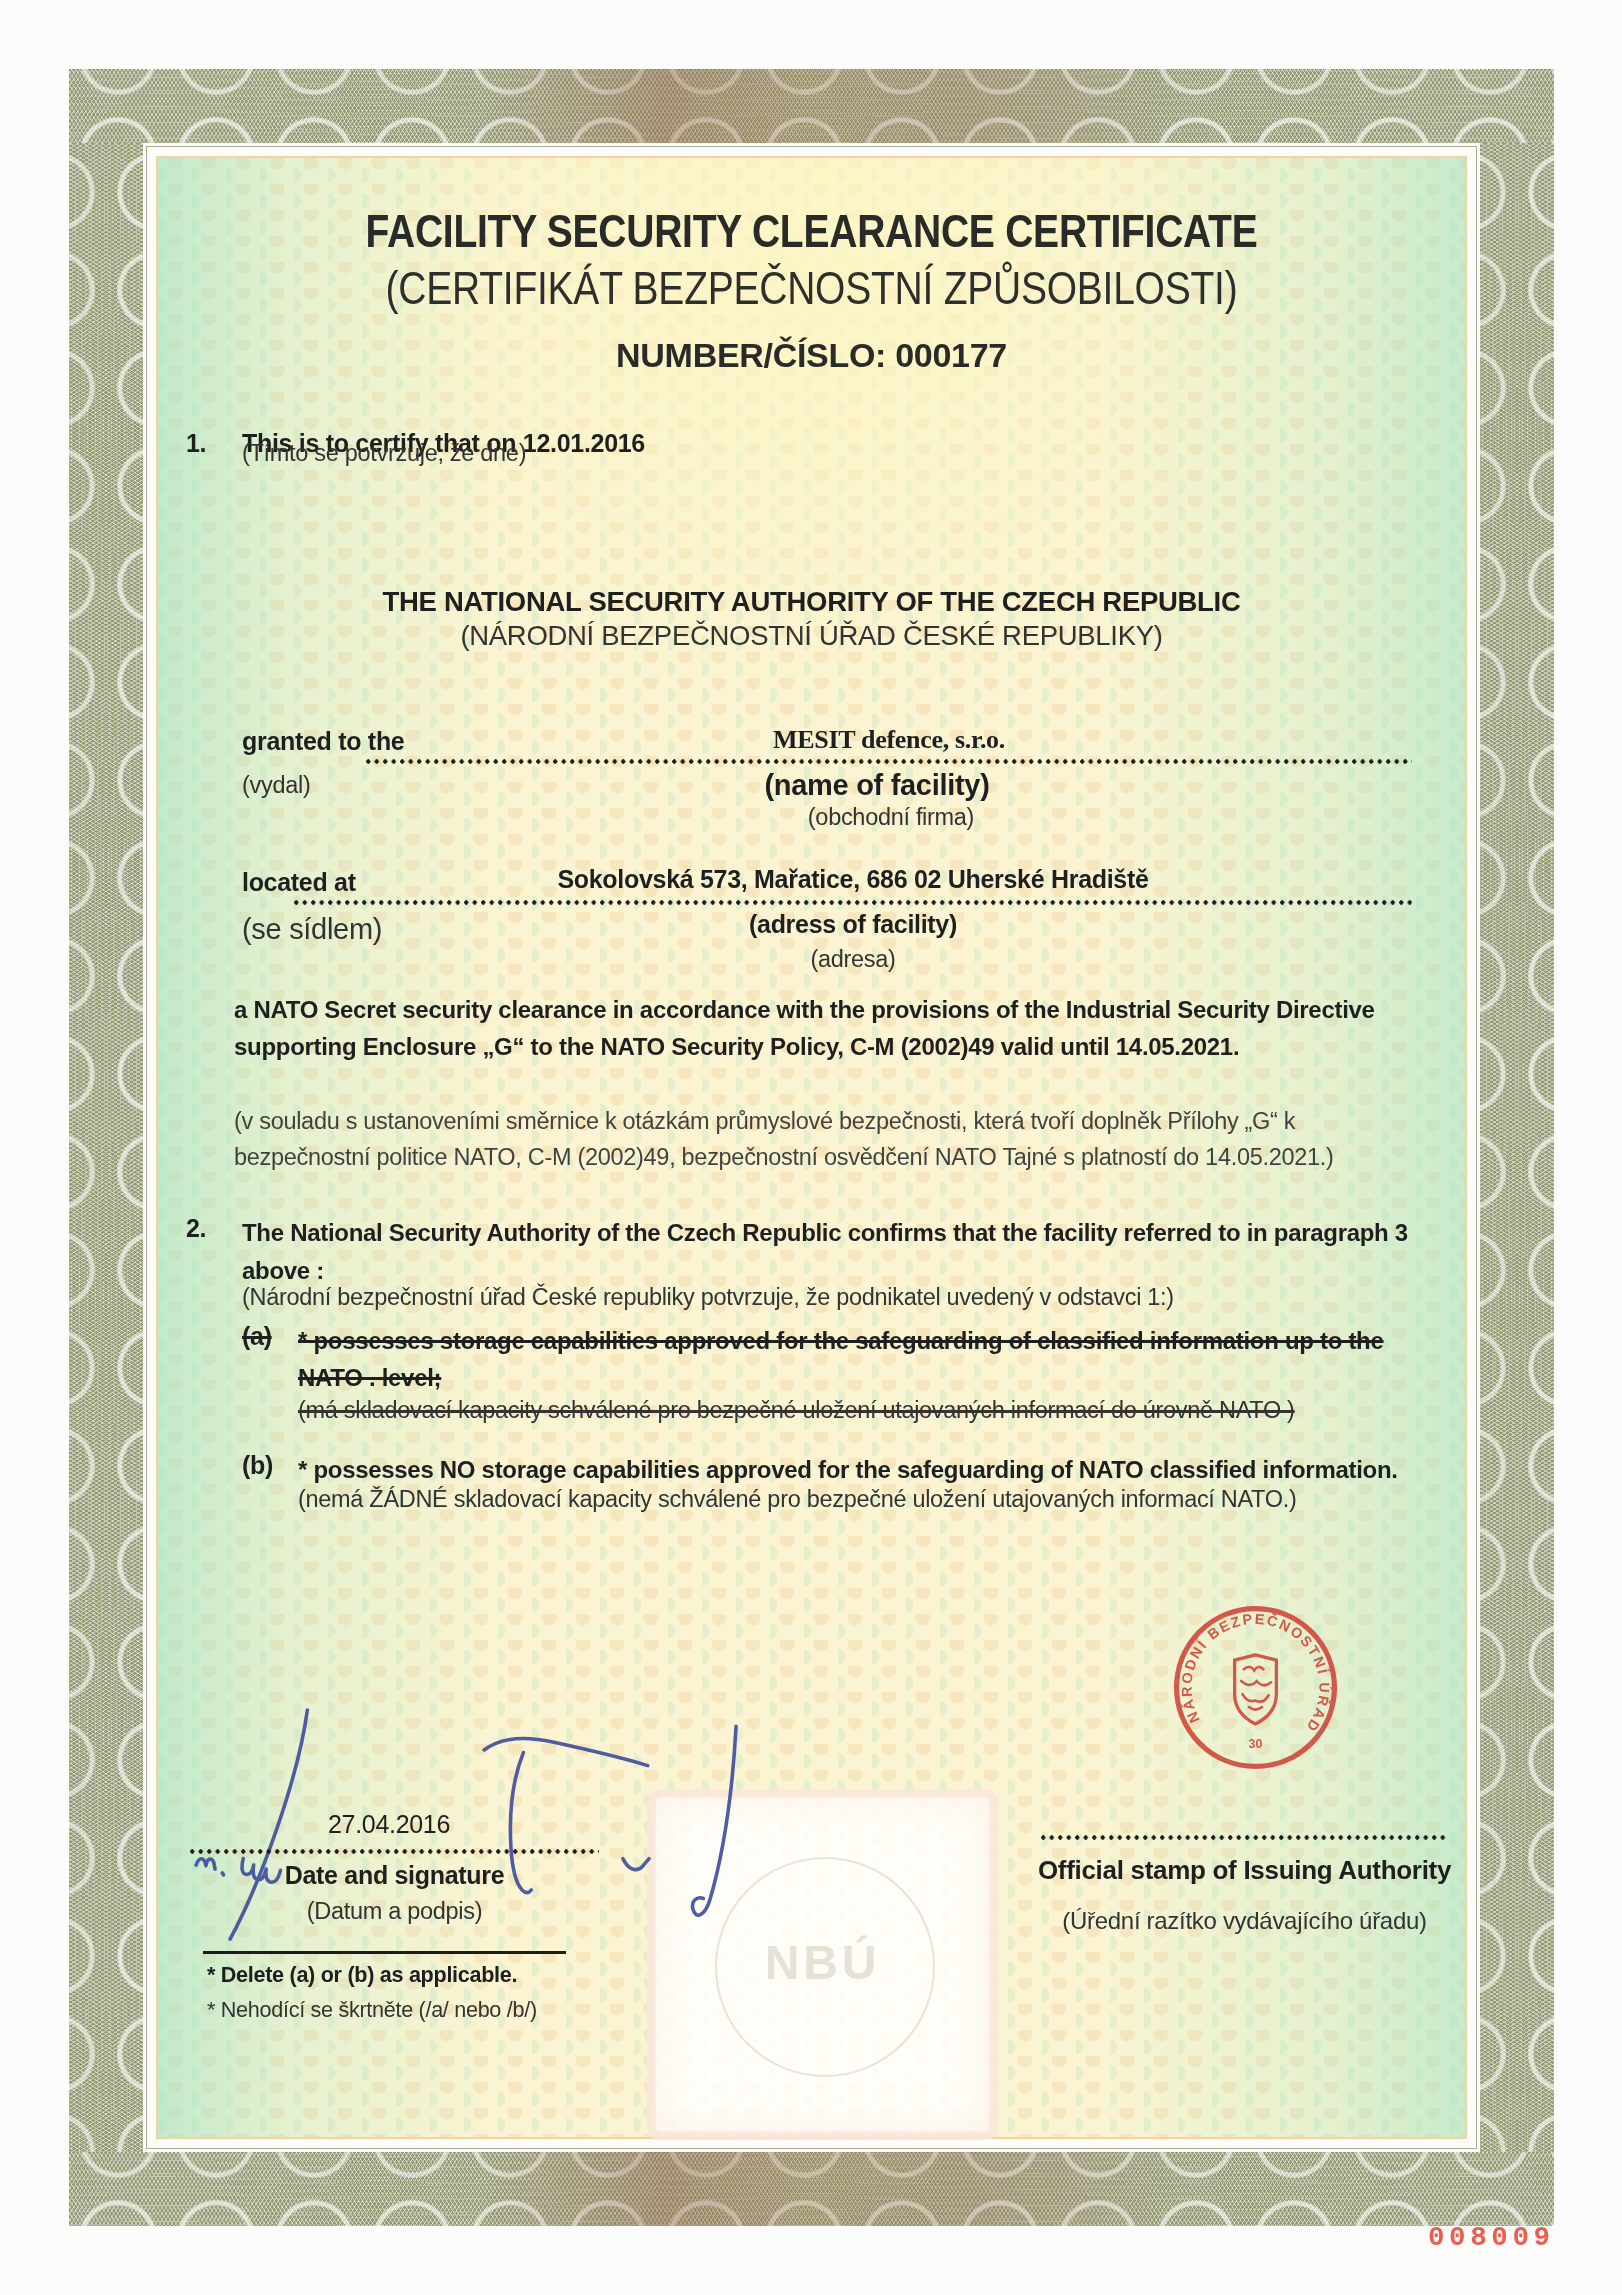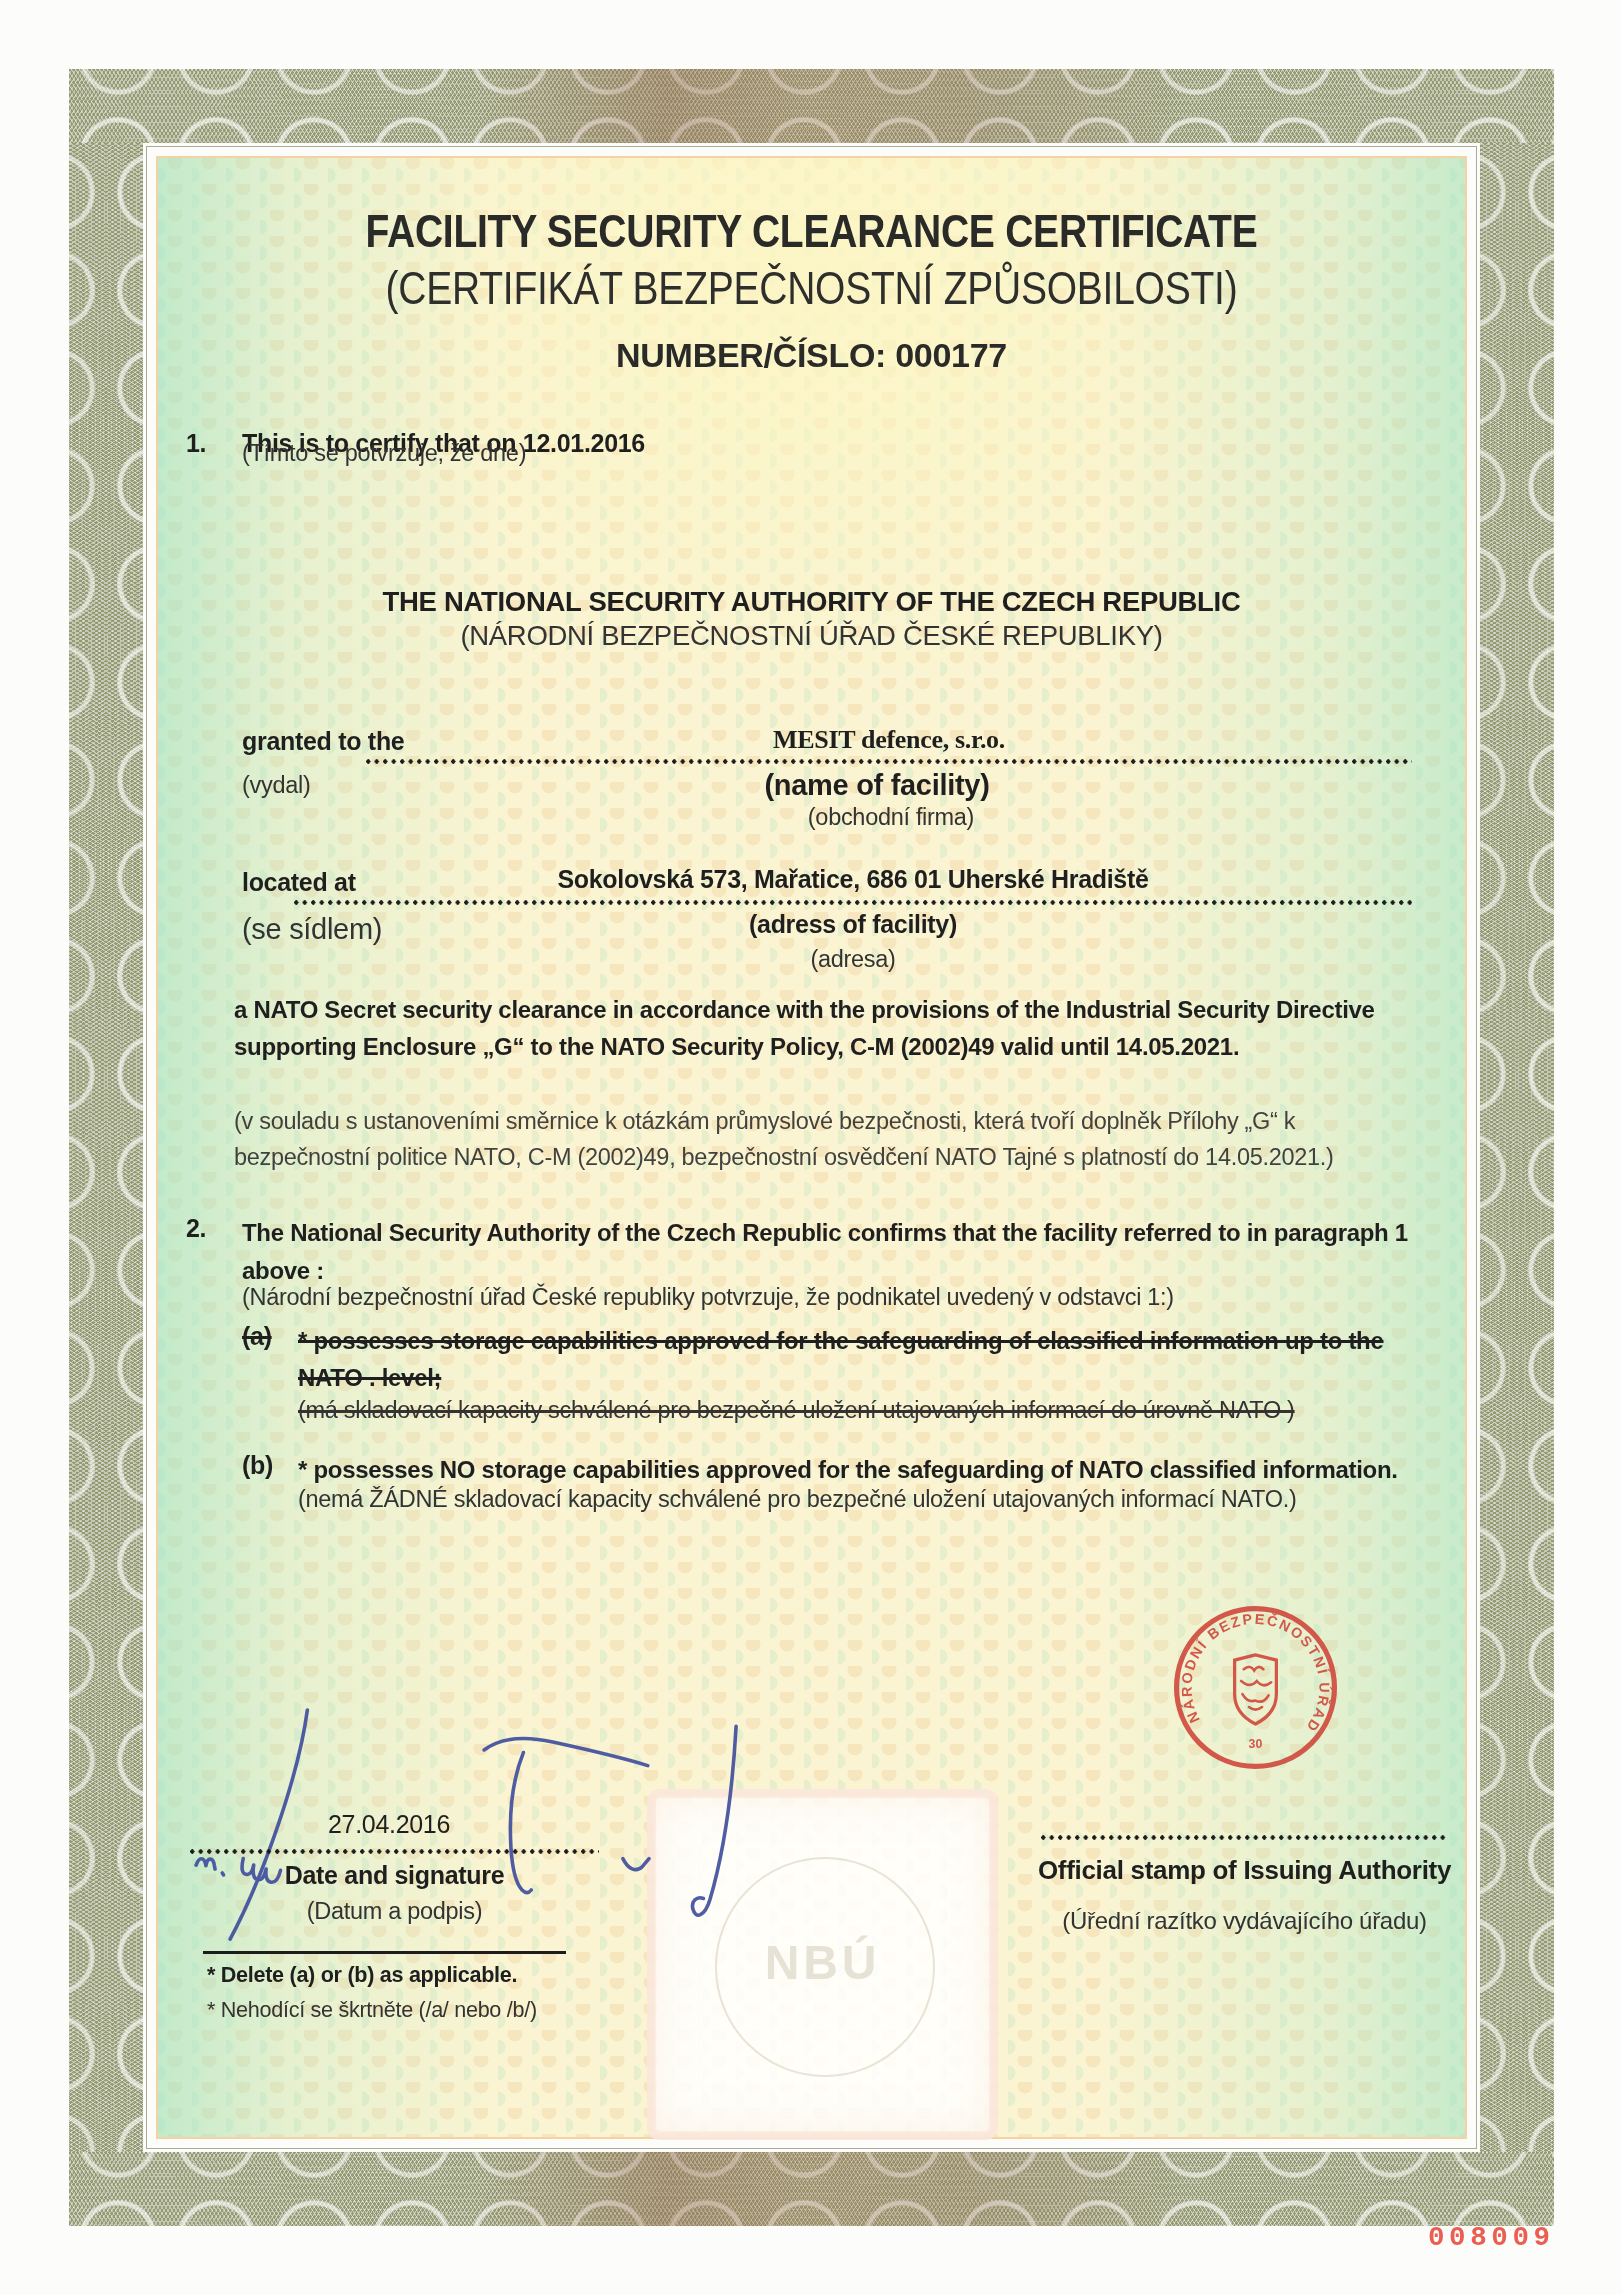--- a/index.html
+++ b/index.html
@@ -106,31 +106,31 @@
 <div class="t center cz" style="left:157px;width:1309px;top:620px;font-size:27.5px;">(NÁRODNÍ BEZPEČNOSTNÍ ÚŘAD ČESKÉ REPUBLIKY)</div>
 
 <div class="t b" style="left:242px;top:727px;font-size:25px;">granted to the</div>
 <div class="t b center" style="left:366px;width:1046px;top:725px;font-size:26px;font-family:Liberation Serif, serif;">MESIT defence, s.r.o.</div>
 <div class="dotline" style="left:366px;top:759px;width:1046px;"></div>
 <div class="t cz" style="left:242px;top:772px;font-size:23.5px;">(vydal)</div>
 <div class="t b center" style="left:354px;width:1046px;top:769px;font-size:29px;">(name of facility)</div>
 <div class="t center cz" style="left:368px;width:1046px;top:804px;font-size:23.5px;">(obchodní firma)</div>
 
 <div class="t b" style="left:242px;top:868px;font-size:25px;">located at</div>
-<div class="t b center" style="left:294px;width:1118px;top:865px;font-size:25px;">Sokolovská 573, Mařatice, 686 01 Uherské Hradiště</div>
+<div class="t b center" style="left:294px;width:1118px;top:865px;font-size:25px;">Sokolovská 573, Mařatice, 686 02 Uherské Hradiště</div>
 <div class="dotline" style="left:294px;top:900px;width:1118px;"></div>
 <div class="t cz" style="left:242px;top:913px;font-size:29px;">(se sídlem)</div>
 <div class="t b center" style="left:294px;width:1118px;top:910px;font-size:25px;">(adress of facility)</div>
 <div class="t center cz" style="left:294px;width:1118px;top:946px;font-size:23.5px;">(adresa)</div>
 
 <div class="t b wrap" style="left:234px;top:991px;width:1177px;font-size:24px;line-height:37px;">a NATO Secret security clearance in accordance with the provisions of the Industrial Security Directive supporting Enclosure „G“ to the NATO Security Policy, C-M (2002)49 valid until 14.05.2021.</div>
 <div class="t cz wrap" style="left:234px;top:1103px;width:1184px;font-size:23.5px;line-height:36px;opacity:.92;">(v souladu s ustanoveními směrnice k otázkám průmyslové bezpečnosti, která tvoří doplněk Přílohy „G“ k bezpečnostní politice NATO, C-M (2002)49, bezpečnostní osvědčení NATO Tajné s platností do 14.05.2021.)</div>
 
 <div class="t b" style="left:186px;top:1214px;font-size:25px;">2.</div>
-<div class="t b wrap" style="left:242px;top:1214px;width:1174px;font-size:24px;line-height:38px;">The National Security Authority of the Czech Republic confirms that the facility referred to in paragraph 1 above :</div>
+<div class="t b wrap" style="left:242px;top:1214px;width:1174px;font-size:24px;line-height:38px;">The National Security Authority of the Czech Republic confirms that the facility referred to in paragraph 3 above :</div>
 <div class="t cz" style="left:242px;top:1284px;font-size:23.5px;">(Národní bezpečnostní úřad České republiky potvrzuje, že podnikatel uvedený v odstavci 1:)</div>
 
 <div class="t b struck" style="left:242px;top:1322px;font-size:25px;">(a)</div>
 <div class="t b wrap struck" style="left:298px;top:1322px;width:1112px;font-size:24px;line-height:37px;">* possesses storage capabilities approved for the safeguarding of classified information up to the NATO . level;</div>
 <div class="t cz struck" style="left:298px;top:1397px;font-size:23.5px;">(má skladovací kapacity schválené pro bezpečné uložení utajovaných informací do úrovně NATO )</div>
 
 <div class="t b" style="left:242px;top:1451px;font-size:25px;">(b)</div>
 <div class="t b wrap" style="left:298px;top:1451px;width:1112px;font-size:24px;line-height:37px;">* possesses NO storage capabilities approved for the safeguarding of NATO classified information.</div>
 <div class="t cz" style="left:298px;top:1486px;font-size:23.5px;">(nemá ŽÁDNÉ skladovací kapacity schválené pro bezpečné uložení utajovaných informací NATO.)</div>
 

